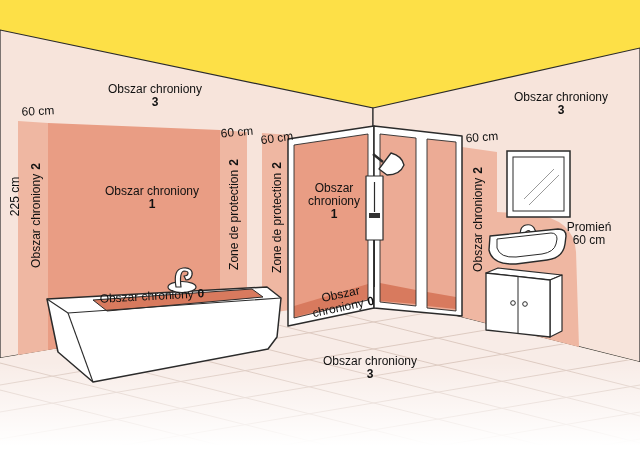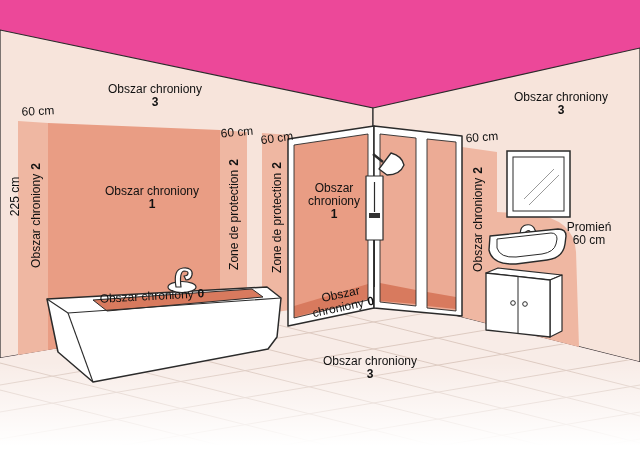--- a/index.html
+++ b/index.html
@@ -1,16 +1,16 @@
 <!DOCTYPE html>
 <html><head>
 <meta charset="utf-8">
 <style>
   html,body{margin:0;padding:0;background:#fff;}
-  #stage{position:relative;width:640px;height:453px;background:#ec4899;overflow:hidden;
+  #stage{position:relative;width:640px;height:453px;background:#fde047;overflow:hidden;
          font-family:"Liberation Sans",sans-serif;}
   #scene{position:absolute;left:0;top:0;}
   .lbl{position:absolute;font:12px/13px "Liberation Sans",sans-serif;color:#111;
        text-align:center;white-space:nowrap;z-index:5;}
   .lbl .num{font-weight:700;margin-left:4px;}
   .lbl .blk{display:block;}
   .lbl .blk.num{margin-left:0;}
   .v{transform:rotate(-90deg);}
 </style>
 </head>

